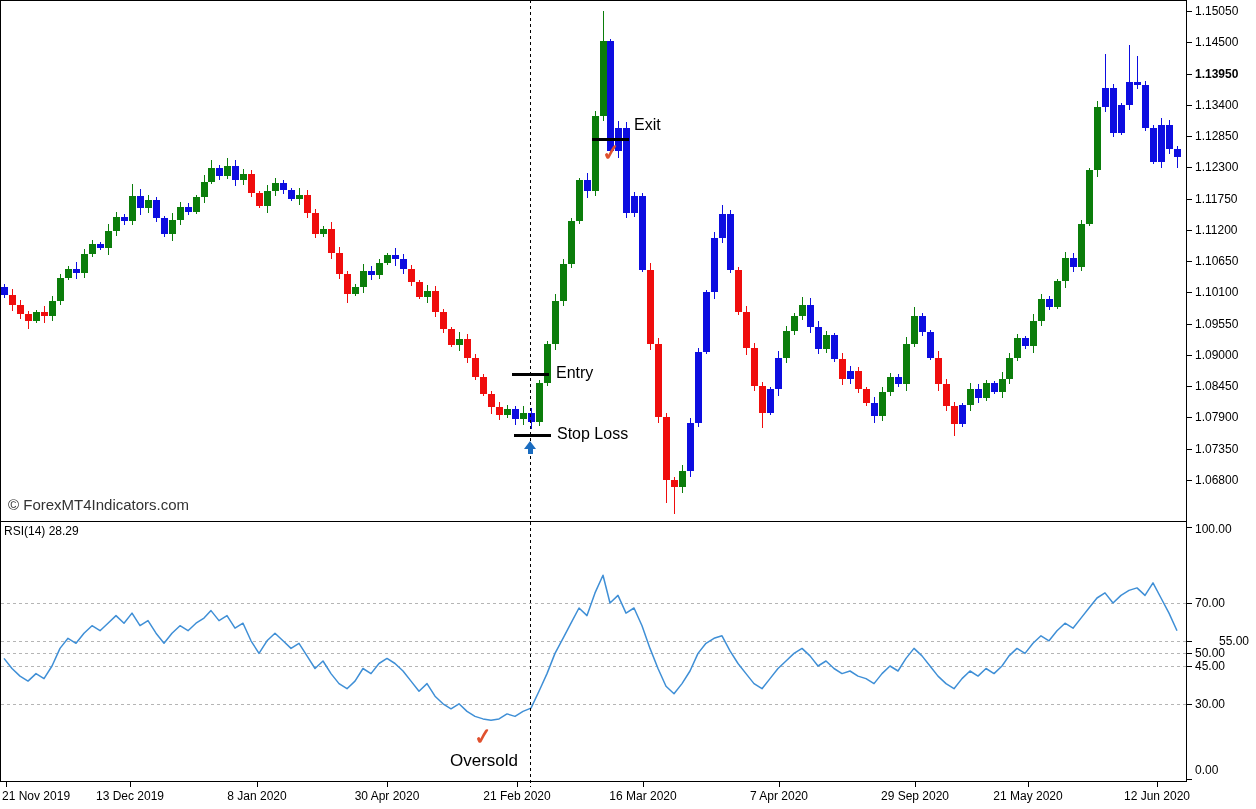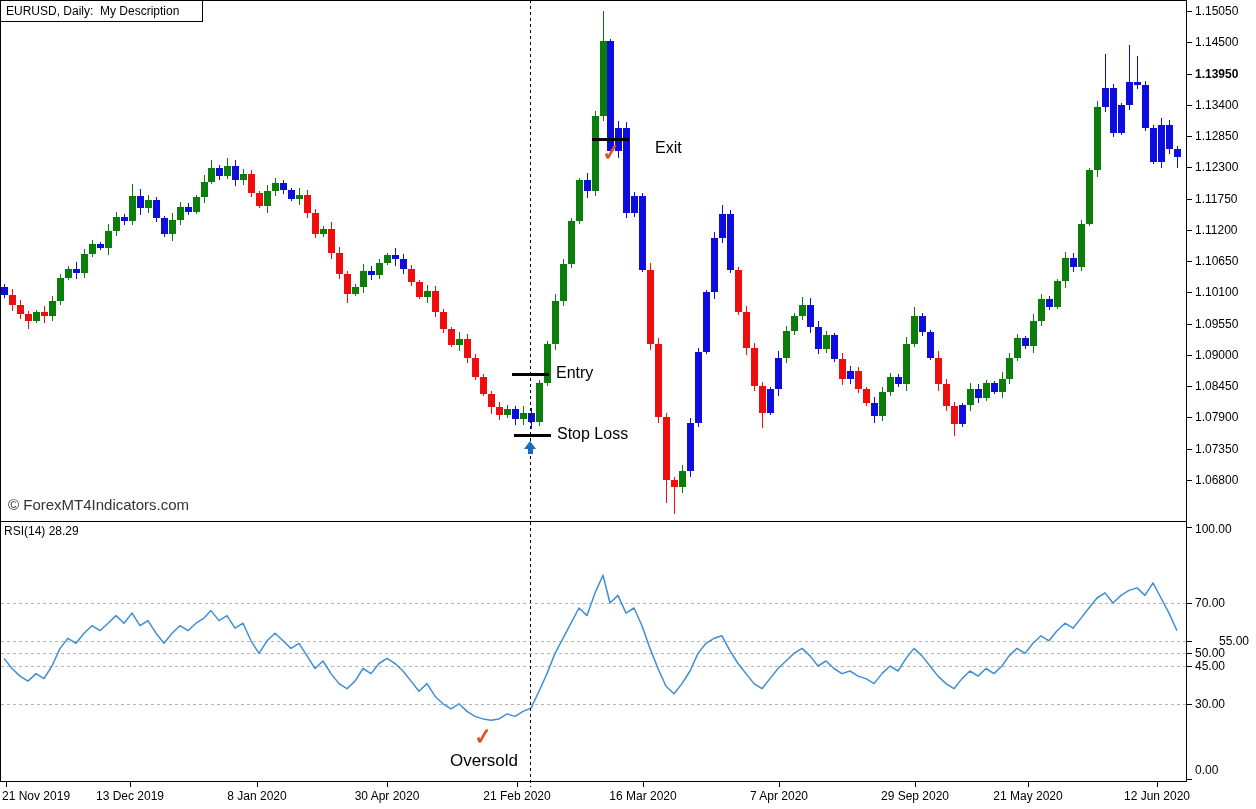--- a/index.html
+++ b/index.html
@@ -417,34 +417,33 @@
       <div class="tick" style="left:779px;top:781px;width:1px;height:6px;"></div>
       <div class="datelbl" style="left:779px;transform:translateX(-50%);">7 Apr 2020</div>
       <div class="tick" style="left:915px;top:781px;width:1px;height:6px;"></div>
       <div class="datelbl" style="left:915px;transform:translateX(-50%);">29 Sep 2020</div>
       <div class="tick" style="left:1028px;top:781px;width:1px;height:6px;"></div>
       <div class="datelbl" style="left:1028px;transform:translateX(-50%);">21 May 2020</div>
       <div class="tick" style="left:1157px;top:781px;width:1px;height:6px;"></div>
       <div class="datelbl" style="left:1157px;transform:translateX(-50%);">12 Jun 2020</div>
     </div>
 
-  <div id="title-box">EURUSD, Daily:  My Description</div>
 
   <div id="watermark">© ForexMT4Indicators.com</div>
 
   <div id="rsi-label">RSI(14) 28.29</div>
 
   <div class="annline" id="entry-line" style="left: 512px; width: 37px; top: 373px;"></div>
   <div class="annlbl" id="entry-lbl" style="left: 556px; top: 364px;">Entry</div>
 
   <div class="annline" id="stop-line" style="left: 514px; width: 37px; top: 434px;"></div>
   <div class="annlbl" id="stop-lbl" style="left: 557px; top: 425px;">Stop Loss</div>
 
   <div class="annline" id="exit-line" style="left: 592px; width: 37px; top: 138px;"></div>
-  <div class="annlbl" id="exit-lbl" style="left: 634px; top: 139px; margin-left: 21px;">Exit</div>
+  <div class="annlbl" id="exit-lbl" style="left: 634px; top: 116px;">Exit</div>
 
   <div id="buy-arrow-tri" style="left: 524px; top: 441px; border-bottom: 8px solid rgb(26, 108, 192);"></div>
   <div id="buy-arrow-stem" style="left: 528px; top: 449px; background: rgb(26, 108, 192);"></div>
 
   <div class="check" id="check-exit" style="left: 602px; top: 140px; color: rgb(224, 81, 46);">✓</div>
   <div class="check" id="check-oversold" style="left: 474px; top: 724px; color: rgb(224, 81, 46);">✓</div>
   <div id="oversold-lbl" style="left:484px;top:751px;">Oversold</div>
 
 </div>
 

